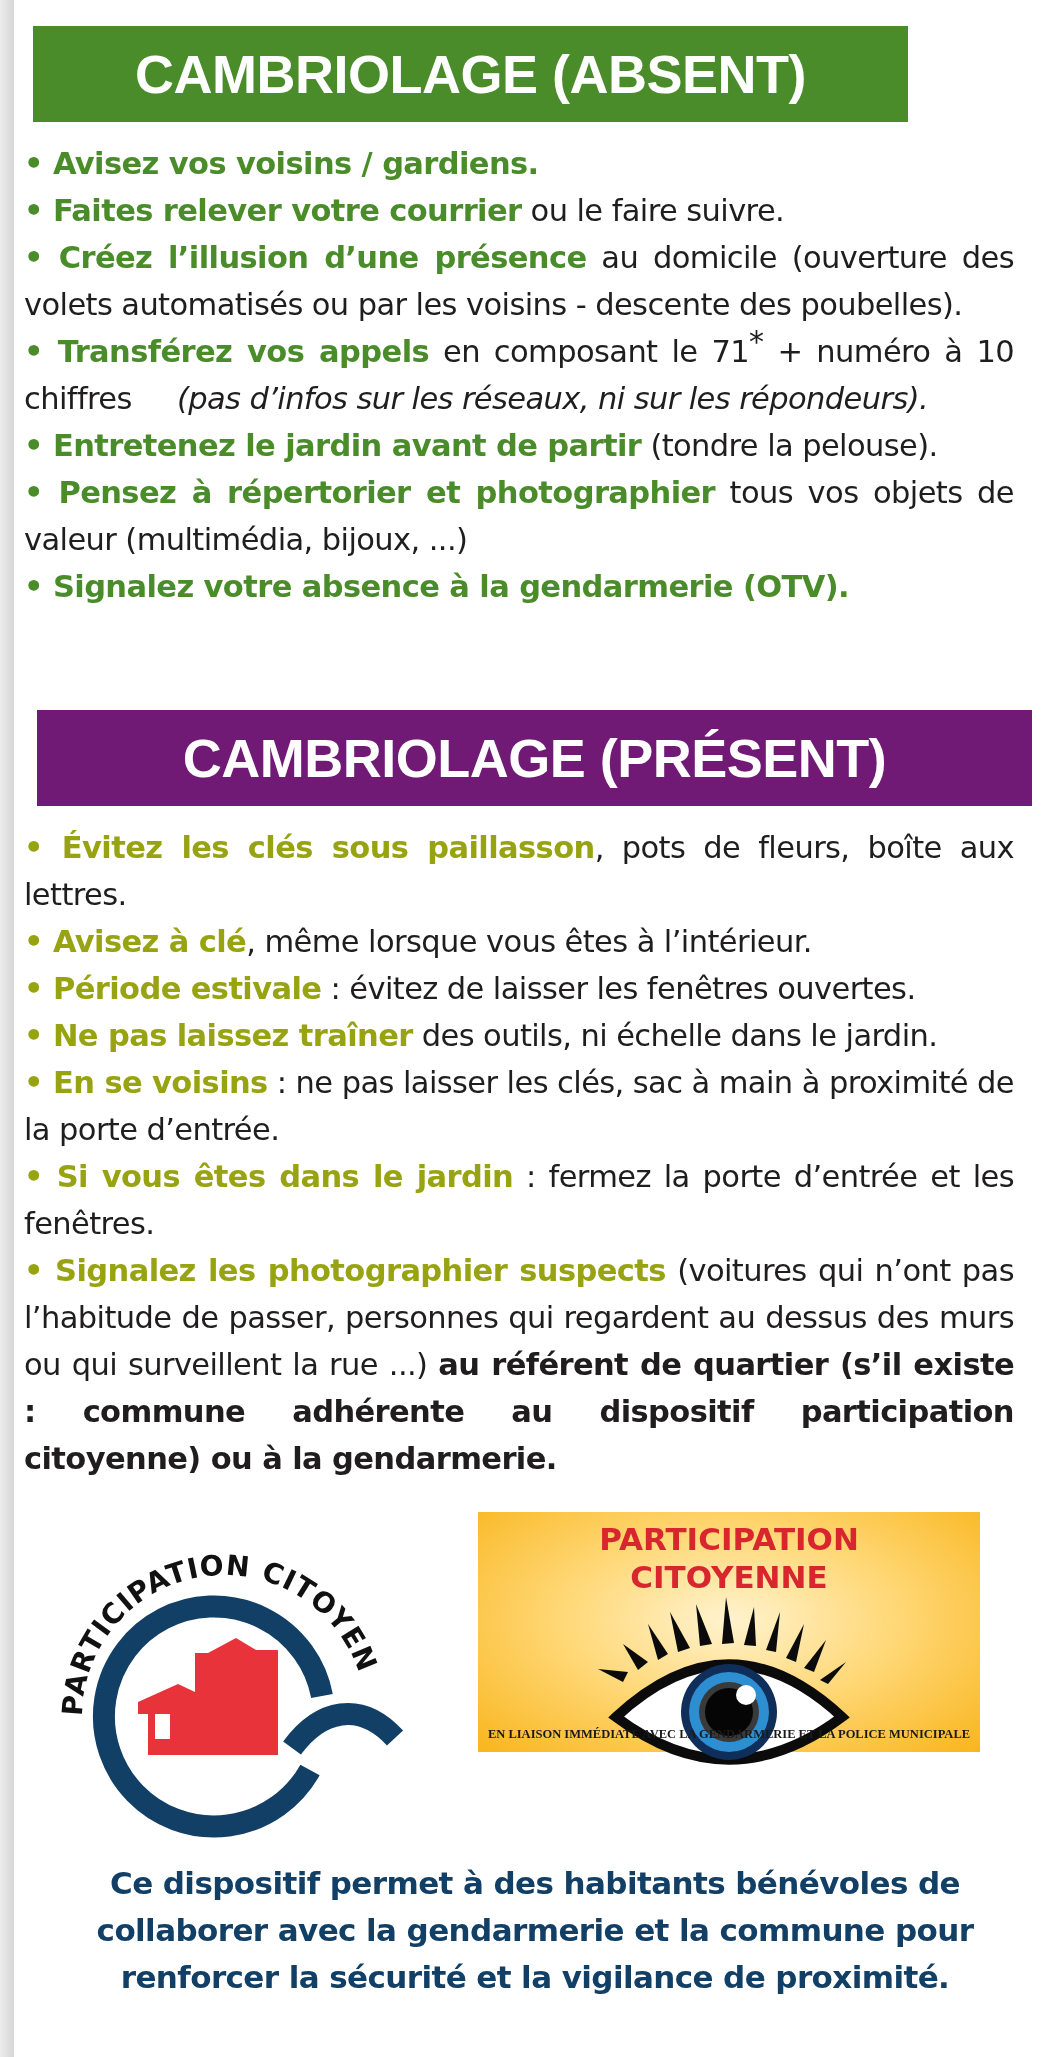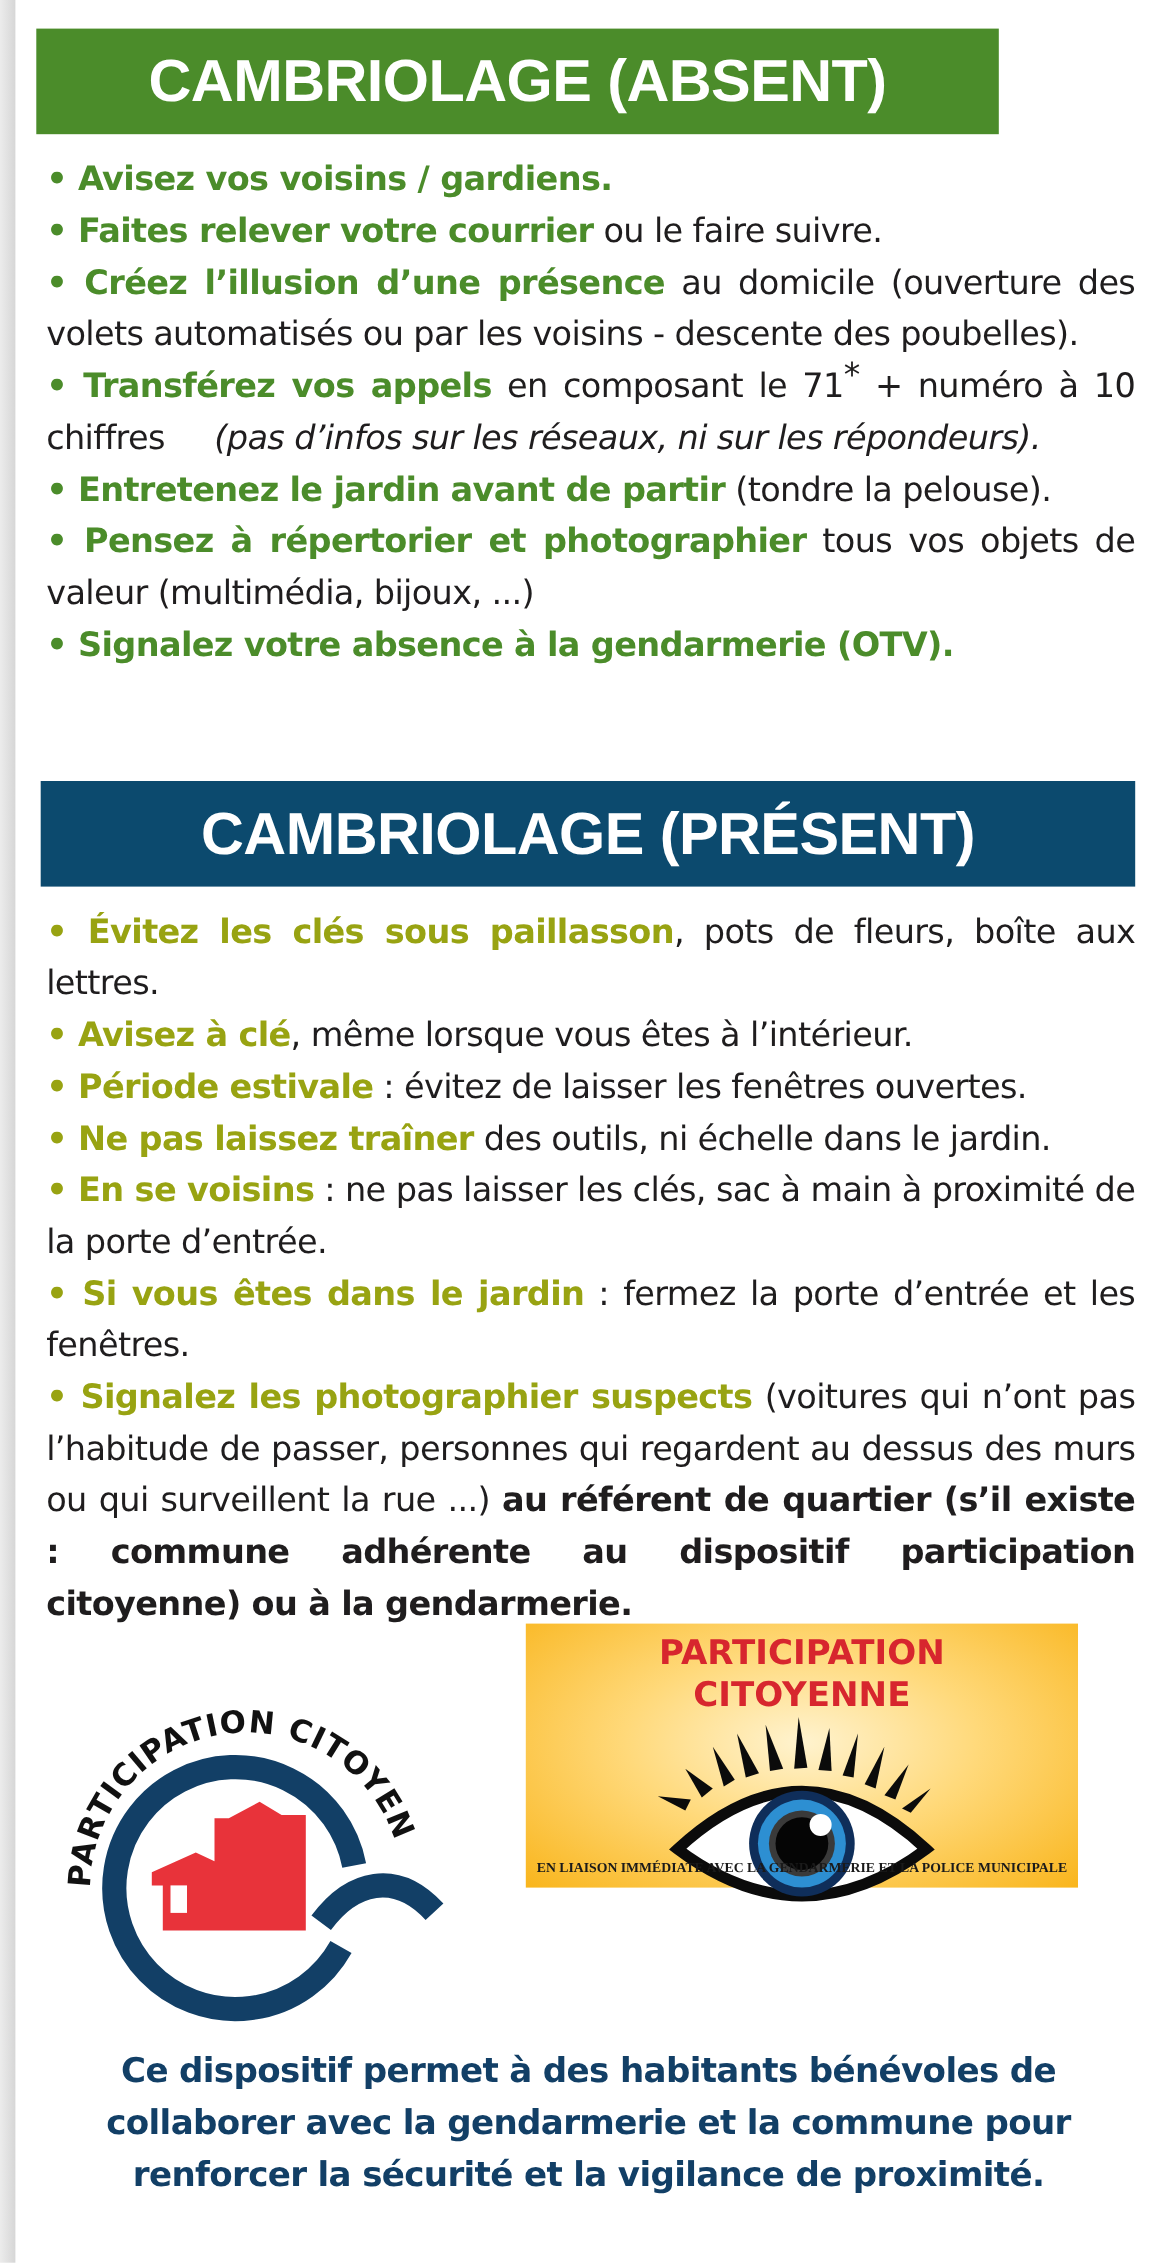--- a/index.html
+++ b/index.html
@@ -12,40 +12,40 @@
     position: absolute; left: 0; top: 0; width: 14px; height: 2057px;
     background: linear-gradient(to right, #ececec, #d6d6d6);
   }
   .banner {
     position: absolute; color: #ffffff; font-weight: bold;
     display: flex; align-items: center; justify-content: center;
     font-family: "Liberation Sans", sans-serif;
     font-size: 54px; letter-spacing: -0.5px;
   }
   .banner-absent { left: 33px; top: 26px; width: 875px; height: 96px; background: #4b8c2a; }
-  .banner-present { left: 37px; top: 710px; width: 995px; height: 96px; background: #0c4a6e; }
+  .banner-present { left: 37px; top: 710px; width: 995px; height: 96px; background: #701a75; }
 
   .textblock {
-    position: absolute; left: 42px; width: 990px;
+    position: absolute; left: 24px; width: 990px;
     font-family: "DejaVu Sans", sans-serif;
     font-size: 30.5px; line-height: 47px; color: #1f1d1e;
     text-align: justify; letter-spacing: -0.6px;
   }
   .textblock .item { display: block; }
   .sec1 { top: 140px; }
   .sec2 { top: 824px; }
   .hl1 { color: #4b8c2a; font-weight: bold; }
   .hl2 { color: #98a312; font-weight: bold; }
   .it { font-style: italic; margin-left: 36px; }
   .bold { font-weight: bold; }
   sup.star { font-size: 30px; line-height: 0; vertical-align: 10px; }
 
   .logo-left { position: absolute; left: 40px; top: 1510px; width: 380px; height: 330px; }
   .logo-right {
-    position: absolute; left: 478px; top: 1476px; width: 502px; height: 240px;
+    position: absolute; left: 478px; top: 1512px; width: 502px; height: 240px;
     background: radial-gradient(ellipse at 50% 45%, #fff3cf 0%, #ffd97a 45%, #f9b51c 100%);
   }
   .logo-right .title {
     position: absolute; left: 0; width: 100%; text-align: center;
     color: #d7262e; font-weight: bold; font-family: "DejaVu Sans", sans-serif;
     font-size: 31px; line-height: 38px; top: 8px;
   }
   .logo-right .caption {
     position: absolute; left: 0; width: 100%; bottom: 10px; text-align: center;
     font-family: "Liberation Serif", serif; font-weight: bold; font-size: 12.5px; color: #1a1a1a;

